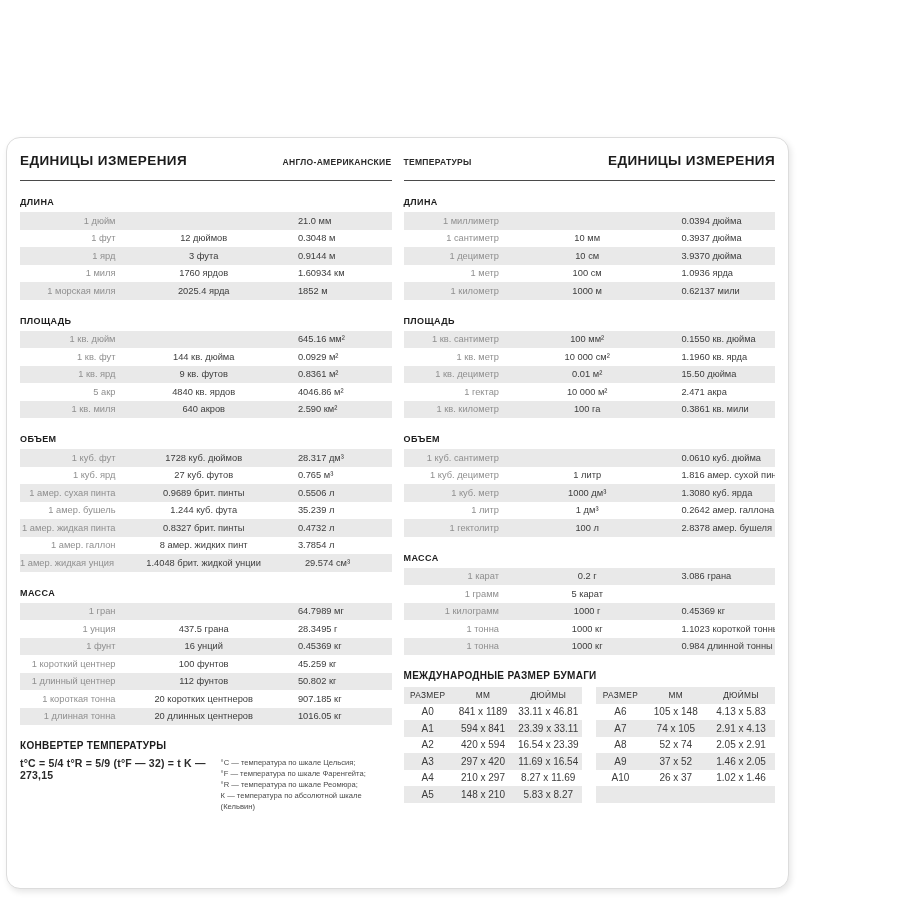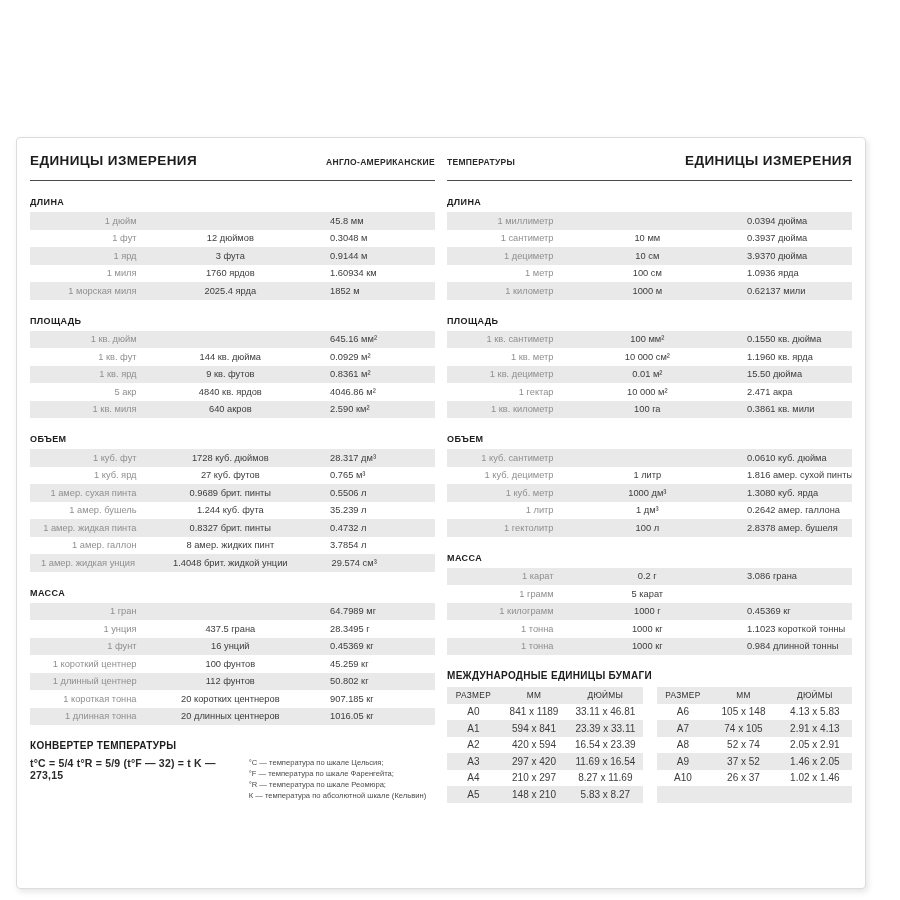--- a/index.html
+++ b/index.html
@@ -5,22 +5,22 @@
   :root{
     --stripe:#e9e9e9;
     --label:#8f8f8f;
     --value:#3c3c3c;
     --head:#1c1c1c;
     --border:#dcdcdc;
   }
   *{margin:0;padding:0;box-sizing:border-box;}
   html,body{width:900px;height:900px;background:#ffffff;font-family:"Liberation Sans",sans-serif;}
   .card{
-    position:absolute;left:16px;top:137px;width:850px;height:752px;
-    background:#fff;border:1px solid var(--border);border-radius:4px;
+    position:absolute;left:6px;top:137px;width:783px;height:752px;
+    background:#fff;border:1px solid var(--border);border-radius:14px;
     box-shadow:2px 3px 6px rgba(0,0,0,0.10);
     padding:13px 13px 10px 13px;overflow:hidden;
   }
   .pages{display:flex;gap:12px;}
   .page{flex:1 1 0;min-width:0;}
   .page-header{display:flex;align-items:baseline;justify-content:space-between;height:22px;margin-top:2px;}
   .page-title{font-size:13.5px;font-weight:bold;color:var(--head);letter-spacing:.4px;}
   .corner-label{font-size:8.5px;font-weight:bold;color:#2a2a2a;letter-spacing:.3px;}
   .header-rule{border:none;border-top:1.2px solid #4a4a4a;margin:5px 0 0 0;}
   .section{margin-top:16px;}
@@ -60,21 +60,21 @@
         <span class="corner-label">АНГЛО-АМЕРИКАНСКИЕ</span>
       </div>
       <hr class="header-rule">
       <div>
           <div class="section">
             <div class="section-heading">ДЛИНА</div>
             <div class="u-table">
               <div class="u-row stripe">
                 <div class="u-cell-name">1 дюйм</div>
                 <div class="u-cell-equiv"></div>
-                <div class="u-cell-value">45.8 мм</div>
+                <div class="u-cell-value">21.0 мм</div>
               </div>
               <div class="u-row">
                 <div class="u-cell-name">1 фут</div>
                 <div class="u-cell-equiv">12 дюймов</div>
                 <div class="u-cell-value">0.3048 м</div>
               </div>
               <div class="u-row stripe">
                 <div class="u-cell-name">1 ярд</div>
                 <div class="u-cell-equiv">3 фута</div>
                 <div class="u-cell-value">0.9144 м</div>
@@ -340,21 +340,21 @@
               <div class="u-row stripe">
                 <div class="u-cell-name">1 тонна</div>
                 <div class="u-cell-equiv">1000 кг</div>
                 <div class="u-cell-value">0.984 длинной тонны</div>
               </div>
             </div>
           </div>
         </div>
 
       <div class="paper">
-        <div class="paper-heading">МЕЖДУНАРОДНЫЕ ЕДИНИЦЫ БУМАГИ</div>
+        <div class="paper-heading">МЕЖДУНАРОДНЫЕ РАЗМЕР БУМАГИ</div>
         <div class="paper-tables">
             <div class="p-table">
               <div class="p-row p-head stripe">
                 <div class="p-cell">РАЗМЕР</div>
                 <div class="p-cell">ММ</div>
                 <div class="p-cell">ДЮЙМЫ</div>
               </div>
               <div class="p-row">
                 <div class="p-cell">A0</div>
                 <div class="p-cell">841 x 1189</div>

